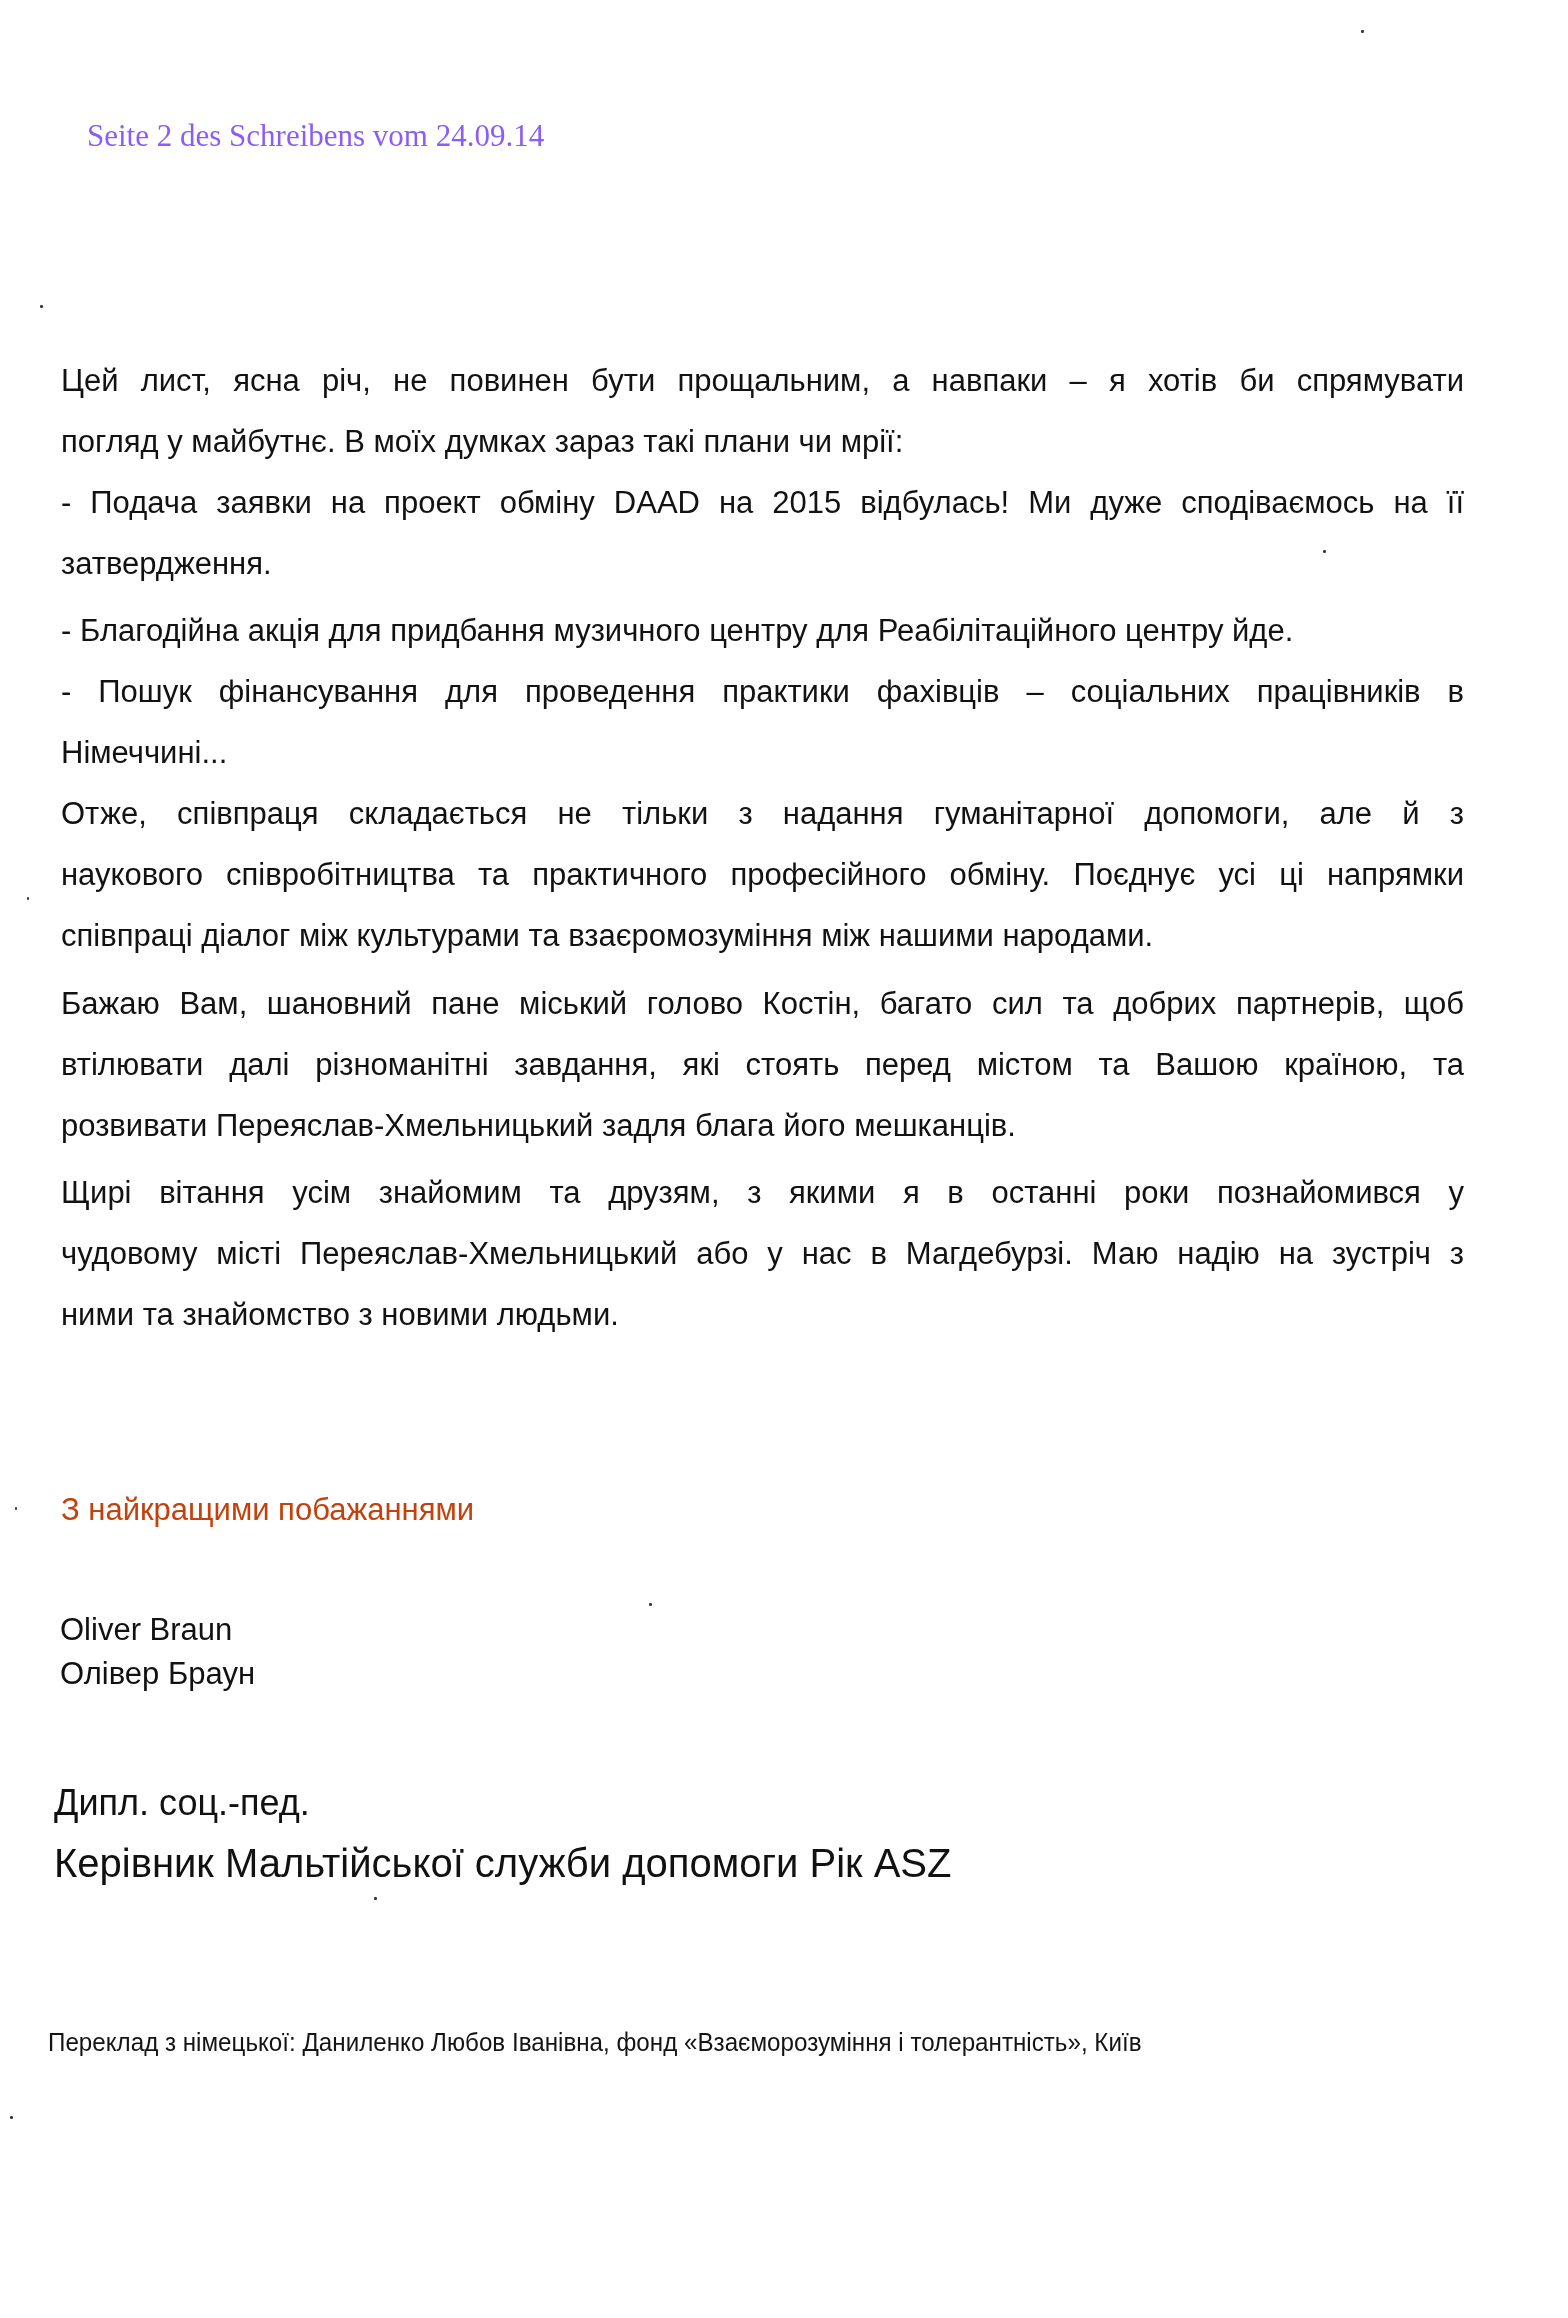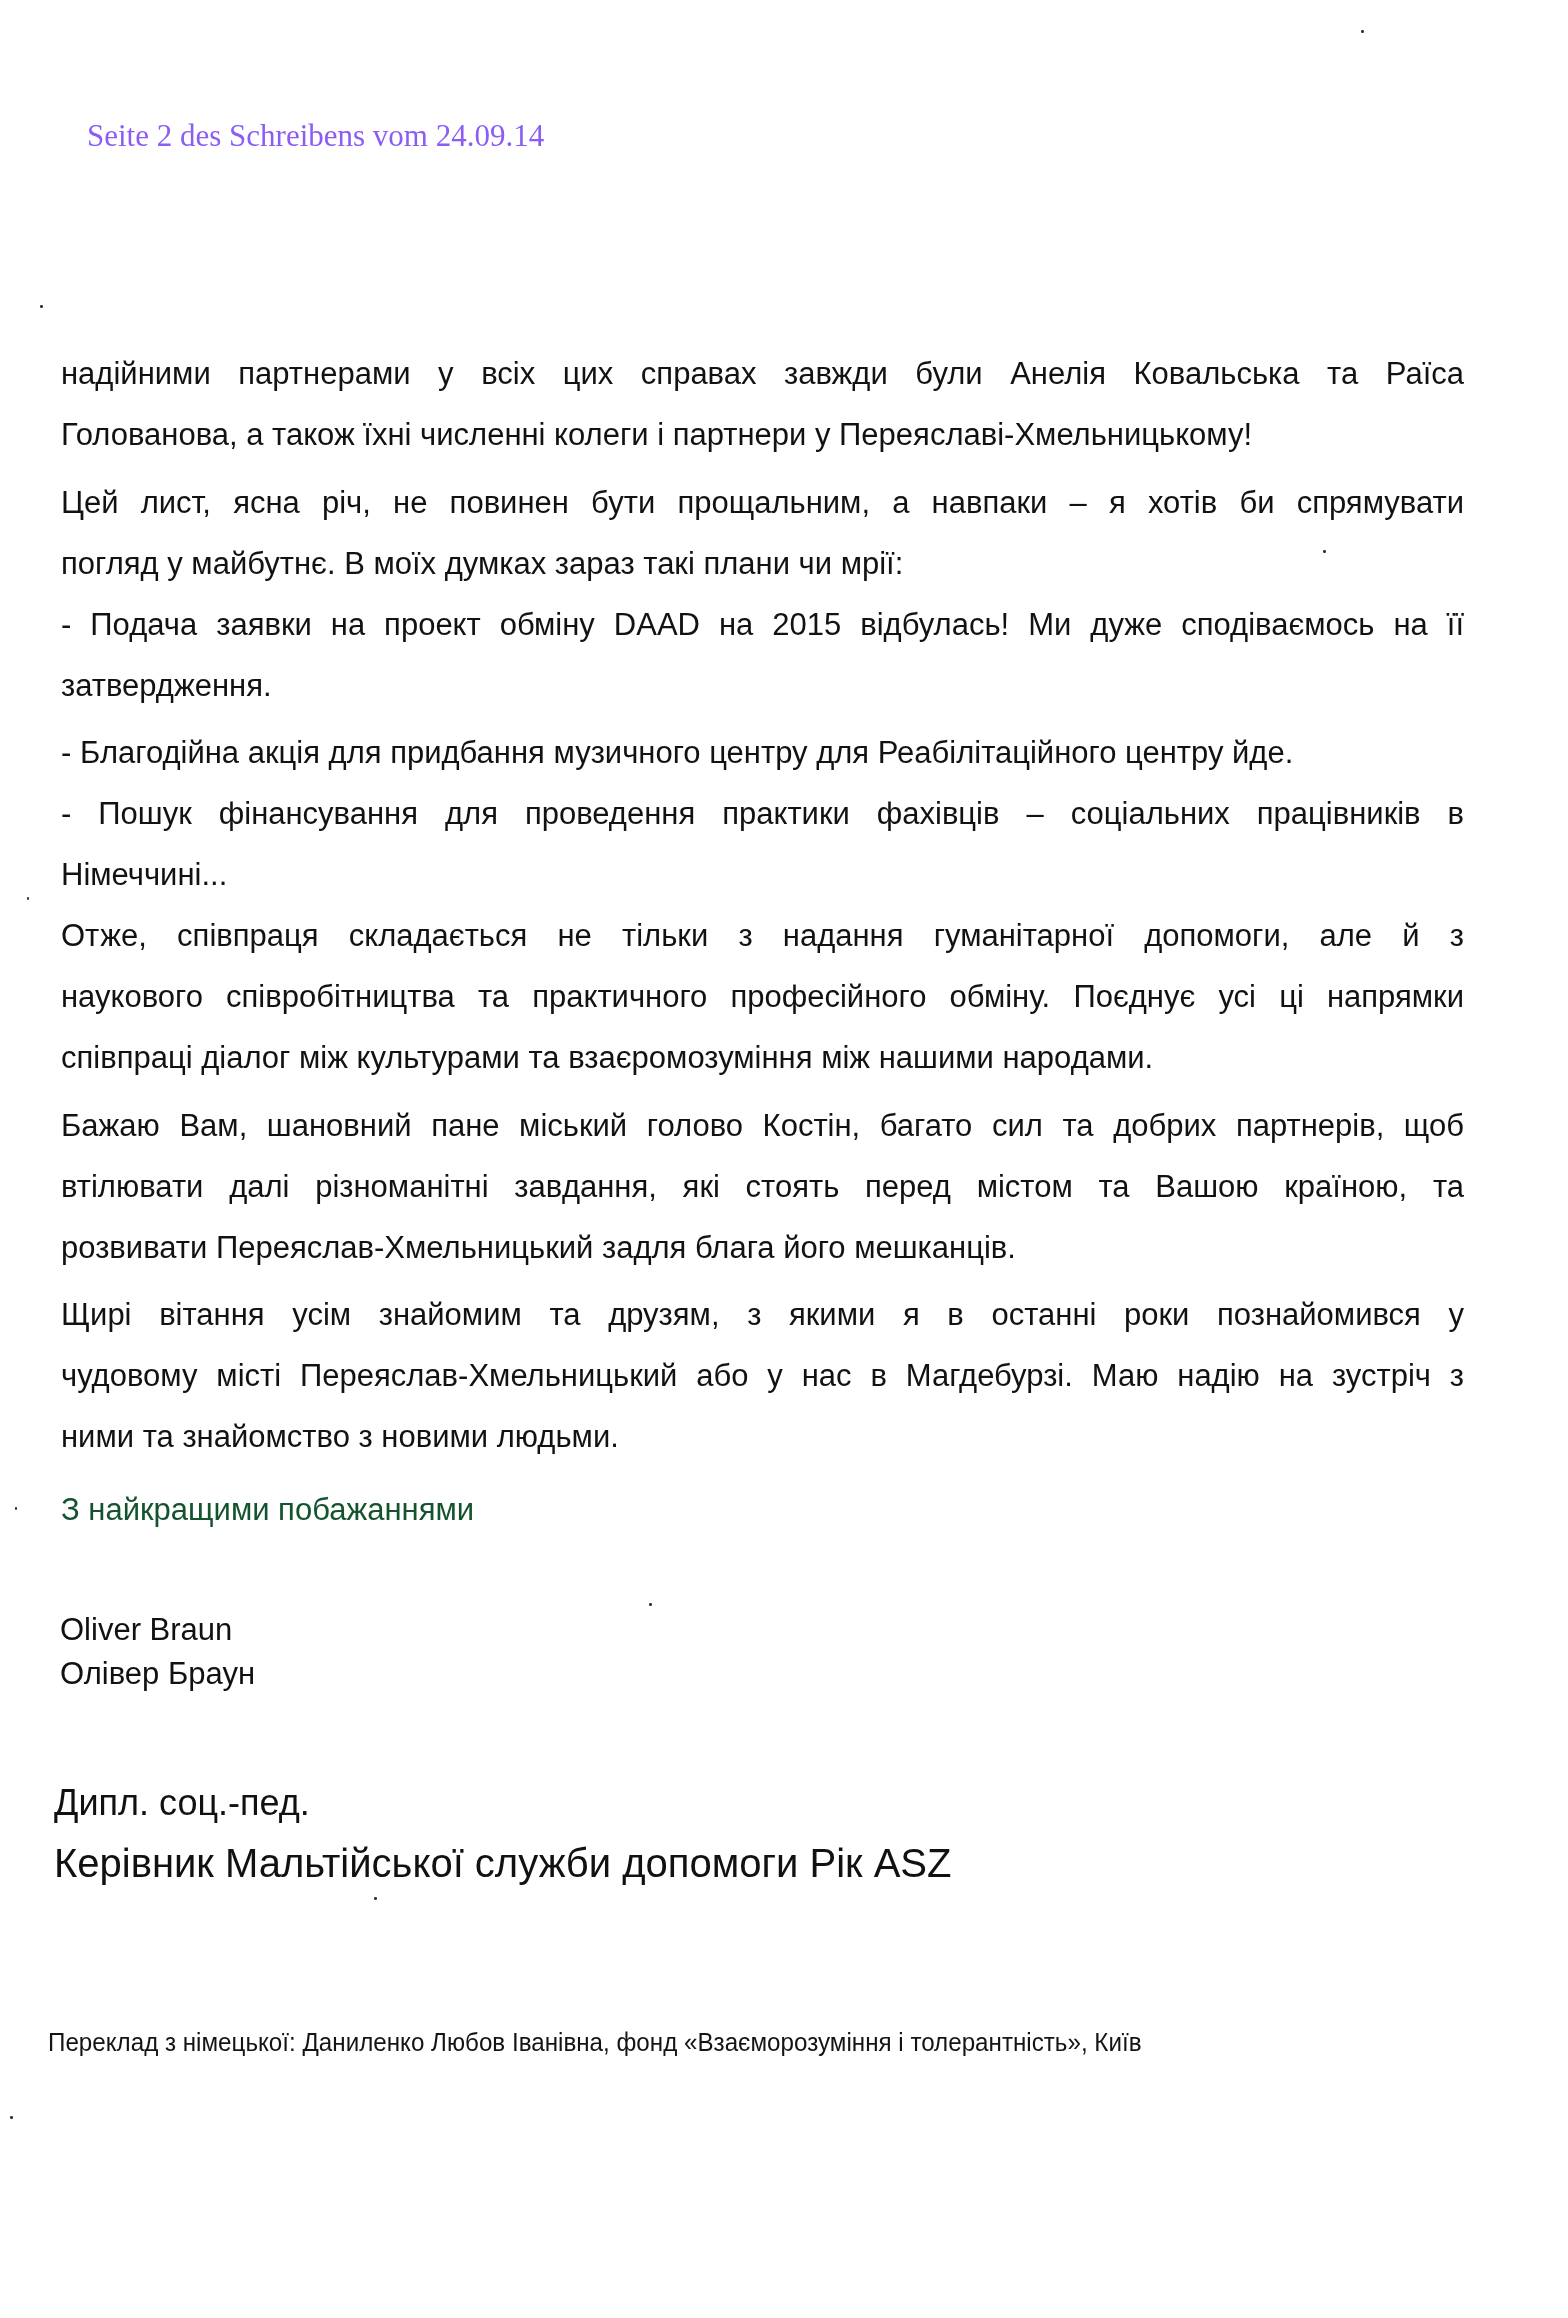--- a/index.html
+++ b/index.html
@@ -14,21 +14,21 @@
     position: absolute; left: 61px; top: 343px; width: 1403px;
     font-family: "Liberation Sans", "DejaVu Sans", sans-serif;
     font-size: 31px; line-height: 61px; color: #121212;
     text-align: justify;
   }
   .line { display: block; text-align: justify; text-align-last: justify; white-space: nowrap; }
   .line.last { text-align-last: left; }
   .para { margin: 0; }
   .closing {
     position: absolute; left: 61px; top: 1492px;
-    font-family: "Liberation Sans", "DejaVu Sans", sans-serif; font-size: 31px; color: #14532d;
+    font-family: "Liberation Sans", "DejaVu Sans", sans-serif; font-size: 31px; color: #c2410c;
   }
   .sig-name-uk { position: absolute; left: 60px; top: 1656px; font-family: "Liberation Sans", sans-serif; font-size: 31px; }
   .sig-name-de { position: absolute; left: 60px; top: 1612px; font-family: "Liberation Sans", sans-serif; font-size: 31px; }
   .sig-degree { position: absolute; left: 54px; top: 1782px; font-family: "Liberation Sans", sans-serif; font-size: 36px; }
   .sig-role { position: absolute; left: 54px; top: 1841px; font-family: "Liberation Sans", sans-serif; font-size: 40px; }
   .footnote {
     position: absolute; left: 48px; top: 2027px;
     font-family: "Liberation Sans", "DejaVu Sans", sans-serif; font-size: 26px; color: #141414;
     transform: scaleX(0.93); transform-origin: left top;
   }
@@ -36,24 +36,20 @@
 </style>
 </head>
 <body>
 
 <div class="page">
 
   <div class="header">Seite 2 des Schreibens vom 24.09.14</div>
 
   <div class="body">
 
-    <div class="para">
-      <span class="line">надійними партнерами у всіх цих справах завжди були Анелія Ковальська та Раїса</span>
-      <span class="line last">Голованова, а також їхні численні колеги і партнери у Переяславі-Хмельницькому!</span>
-    </div>
     <div style="height:6.6px"></div>
 
     <div class="para">
       <span class="line">Цей лист, ясна річ, не повинен бути прощальним, а навпаки – я хотів би спрямувати</span>
       <span class="line last">погляд у майбутнє. В моїх думках зараз такі плани чи мрії:</span>
       <span class="line">- Подача заявки на проект обміну DAAD на 2015 відбулась! Ми дуже сподіваємось на її</span>
       <span class="line last">затвердження.</span>
       <span class="line last" style="margin-top:6.6px">- Благодійна акція для придбання музичного центру для Реабілітаційного центру йде.</span>
       <span class="line">- Пошук фінансування для проведення практики фахівців – соціальних працівників в</span>
       <span class="line last">Німеччині...</span>

